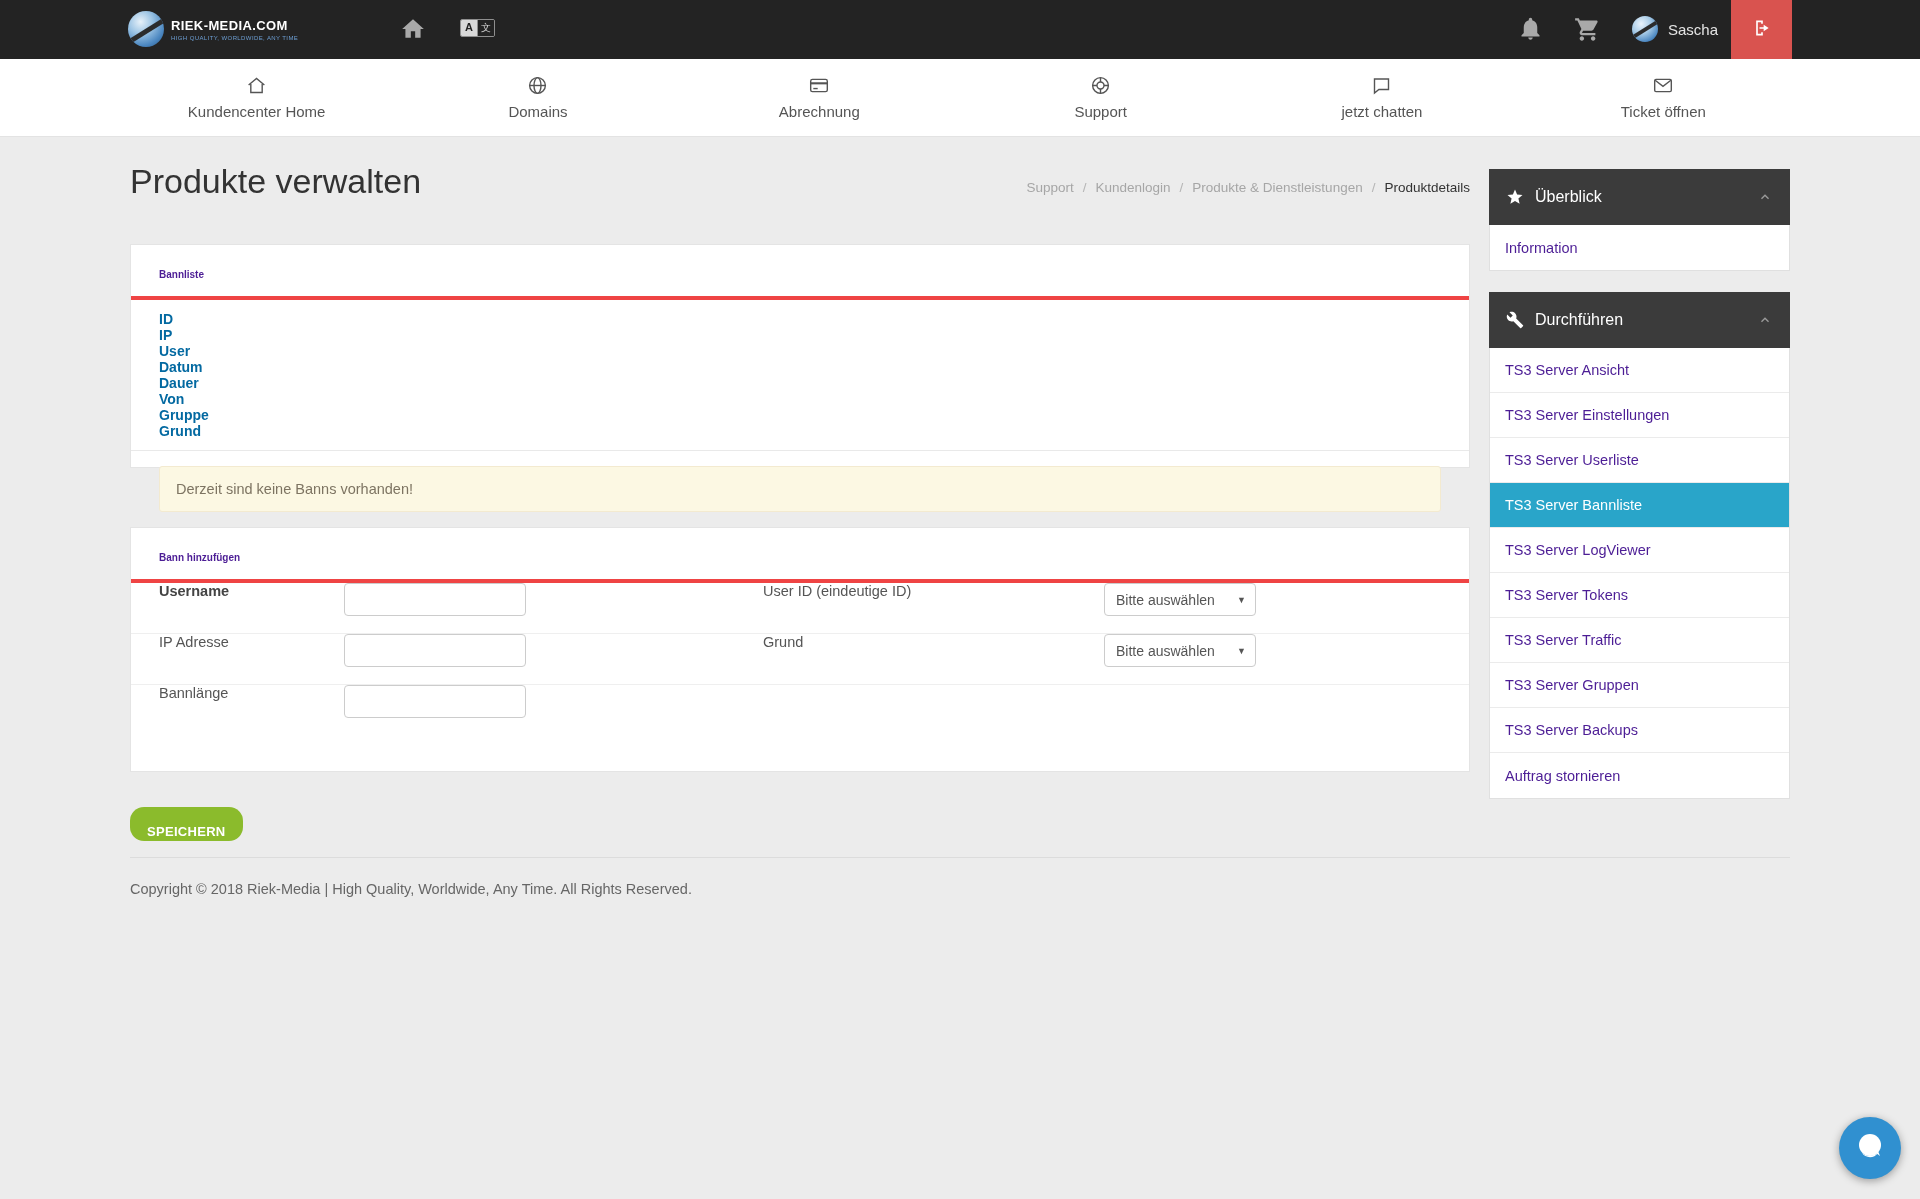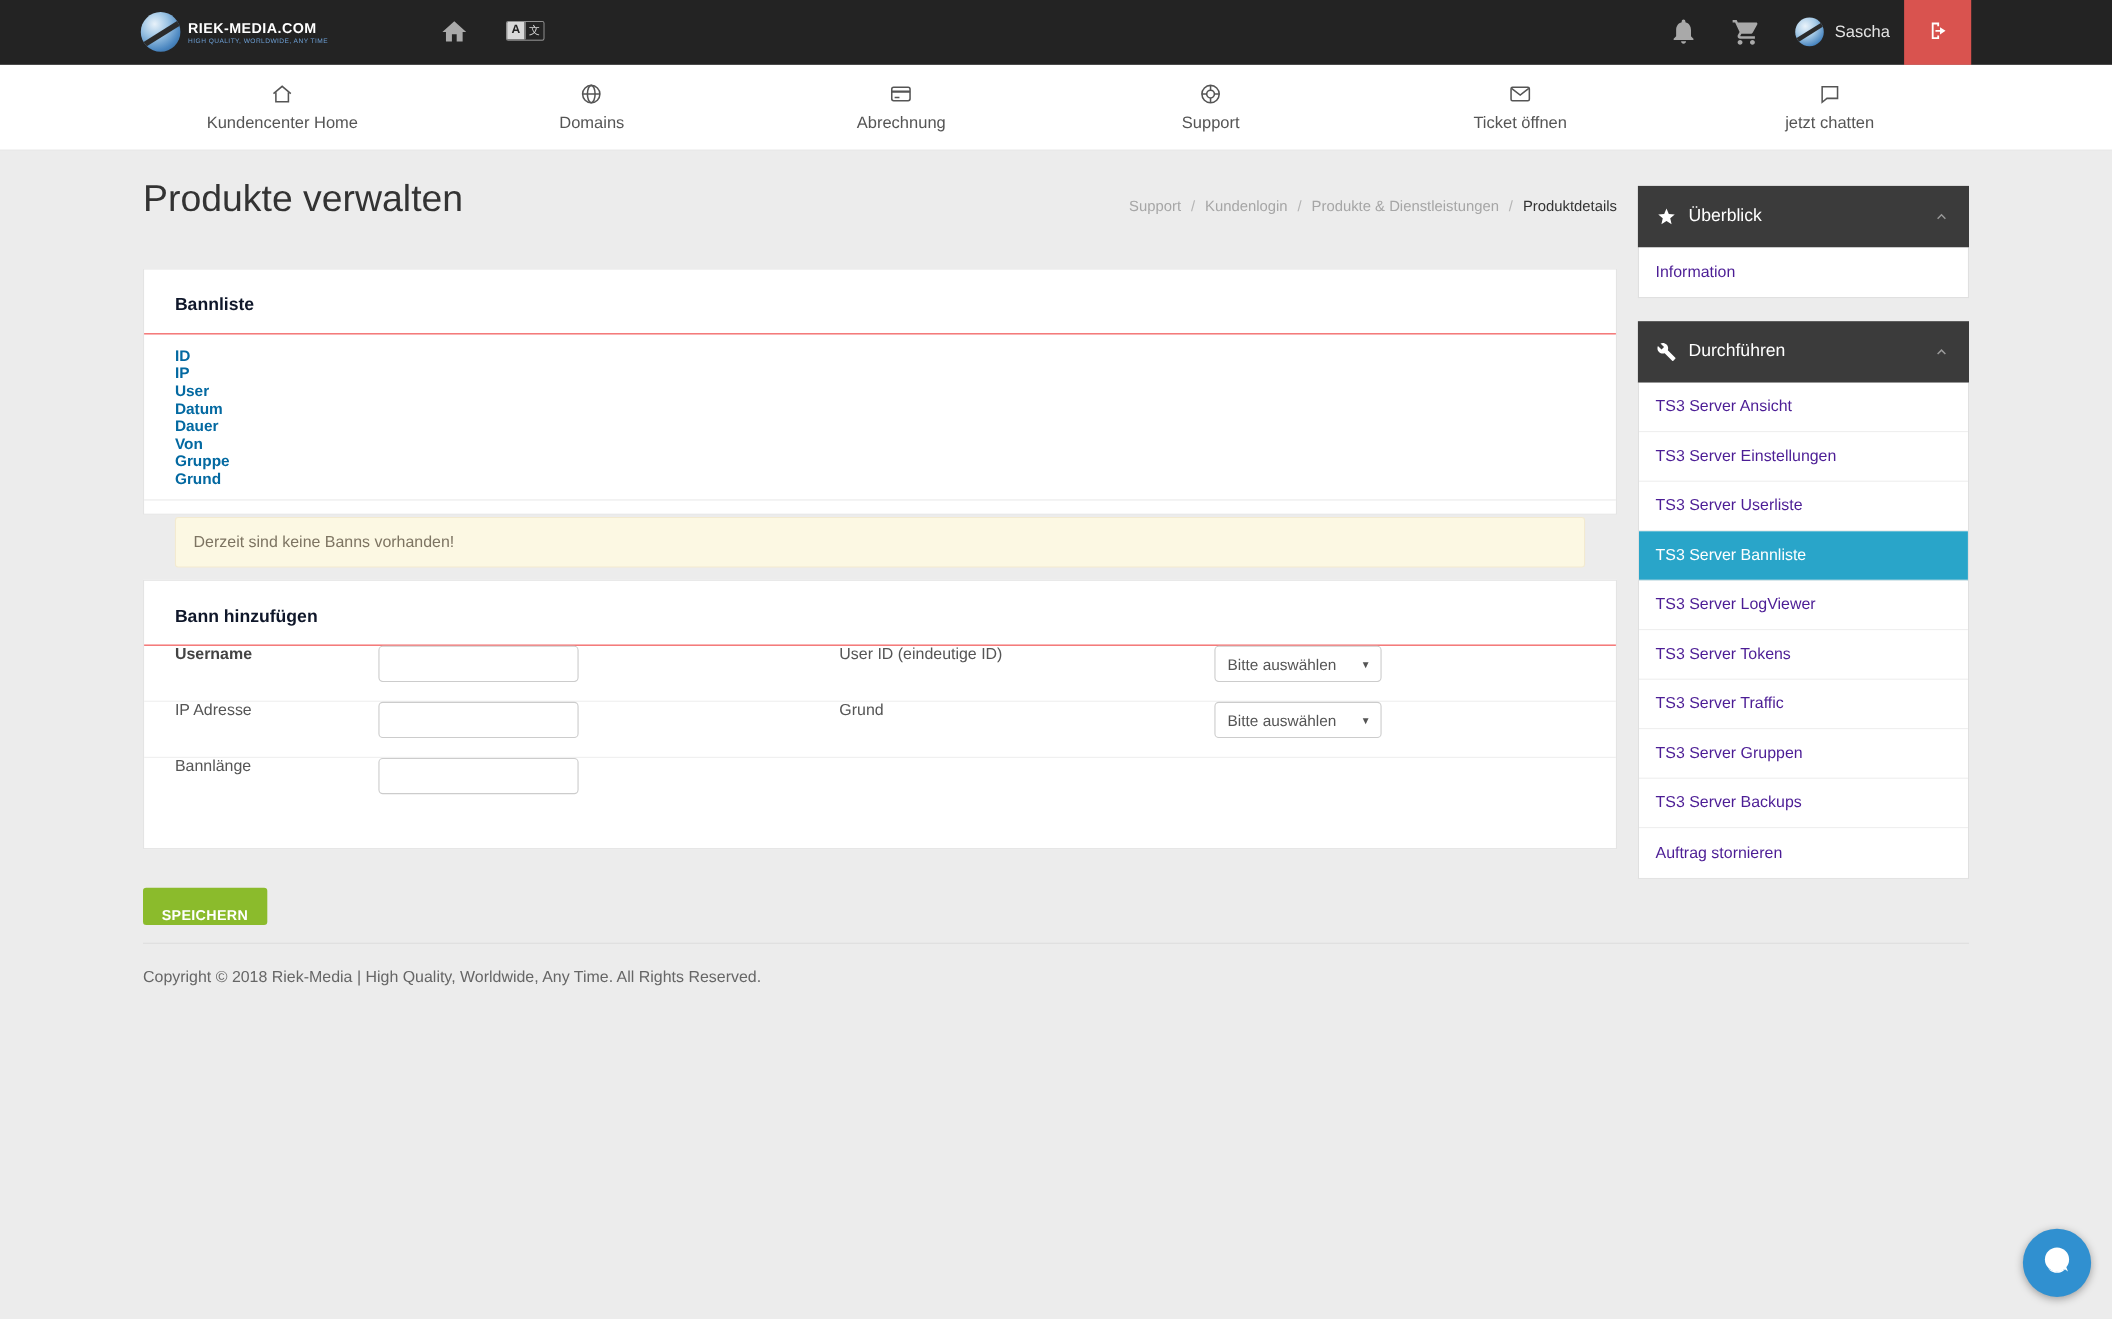--- a/index.html
+++ b/index.html
@@ -62,21 +62,21 @@
   .page-title { position:absolute; left:130px; top:162px; font-size:34px; color:#333; font-weight:400; }
   .breadcrumb { position:absolute; top:180px; left:130px; width:1340px; text-align:right; font-size:13.5px; color:#a6a6a6; }
   .breadcrumb span { cursor:pointer; }
   .breadcrumb .sep { margin:0 9px; cursor:default; color:#b5b5b5; }
   .breadcrumb .current { color:#333; cursor:default; }
 
   
   .panel { position:absolute; left:130px; width:1340px; background:#fff; border:1px solid #e4e4e4; }
   .panel-1 { top:244px; height:224px; }
   .panel-2 { top:527px; height:245px; }
-  .panel-title { padding:24px 28px 16px 28px; font-size:16px; font-weight:bold; color:#0f172a; border-bottom:1px solid #ef4444; }
+  .panel-title { padding:24px 28px 16px 28px; font-size:10px; font-weight:bold; color:#4c1d95; border-bottom:4px solid #ef4444; }
 
   .thead { display:flex; padding:11px 28px; border-bottom:1px solid #e9e9e9; font-size:14px; font-weight:bold; color:#0369a1;flex-direction:column; }
   .th-id{width:95px} .th-ip{width:95px} .th-user{width:149px} .th-datum{width:196px}
   .th-dauer{width:186px} .th-von{width:131px} .th-gruppe{width:213px} .th-grund{flex:1}
 
   .alert-warning {
     margin:15px 28px; padding:14px 16px;
     background:#fcf8e3; border:1px solid #f3ead0; border-radius:3px;
     color:#7d7462; font-size:14.5px;
   }
@@ -93,21 +93,21 @@
   .flabel2 { margin-left:237px; width:341px; font-size:14.5px; color:#555; }
   .select-box {
     width:152px; height:33px; border:1px solid #ccc; border-radius:4px; background:#fff;
     display:flex; align-items:center; justify-content:space-between;
     padding:0 9px 0 11px; font-size:14px; color:#555; cursor:pointer;
   }
   .select-box .caret { font-size:9px; color:#555; }
 
   .save-btn {
     position:absolute; left:130px; top:807px; height:33px; padding:17px 17px;
-    background:#8bbb2c; border:none; border-radius:3px; cursor:pointer;
+    background:#8bbb2c; border:none; border-radius:14px; cursor:pointer;
     color:#fff; font-size:13px; font-weight:bold; letter-spacing:.3px; font-family:inherit;
   }
 
   .footer-divider { position:absolute; left:130px; top:857px; width:1660px; border-top:1px solid #dcdcdc; }
   .footer-text { position:absolute; left:130px; top:881px; font-size:14.5px; color:#666; }
 
   
   .sidebar { position:absolute; left:1489px; top:169px; width:301px; }
   .sb-block { margin-bottom:21px; }
   .sb-header {
@@ -219,34 +219,34 @@
         <svg width="21" height="21" viewBox="0 0 24 24" fill="none" stroke="#555" stroke-width="1.6">
             <circle cx="12" cy="12" r="9"></circle>
             <circle cx="12" cy="12" r="4"></circle>
             <path d="M12 3v5M12 16v5M3 12h5M16 12h5"></path>
           </svg>
       </span>
       <span class="label">Support</span>
     </div>
     <div class="subnav-item">
       <span>
+        <svg width="21" height="21" viewBox="0 0 24 24" fill="none" stroke="#555" stroke-width="1.6">
+            <path d="M4 4.5h16v12H9l-5 4z"></path>
+          </svg>
+      </span>
+      <span class="label">jetzt chatten</span>
+    </div>
+    <div class="subnav-item">
+      <span>
         <svg width="22" height="21" viewBox="0 0 24 24" fill="none" stroke="#555" stroke-width="1.6">
             <rect x="2.5" y="5" width="19" height="14" rx="1.5"></rect>
             <path d="M3 6l9 7 9-7"></path>
           </svg>
       </span>
       <span class="label">Ticket öffnen</span>
-    </div>
-    <div class="subnav-item">
-      <span>
-        <svg width="21" height="21" viewBox="0 0 24 24" fill="none" stroke="#555" stroke-width="1.6">
-            <path d="M4 4.5h16v12H9l-5 4z"></path>
-          </svg>
-      </span>
-      <span class="label">jetzt chatten</span>
     </div>
   </div>
 </nav>
 
 <h1 class="page-title">Produkte verwalten</h1>
 
 <div class="breadcrumb">
   <span>Support</span><span class="sep">/</span><span>Kundenlogin</span><span class="sep">/</span><span>Produkte &amp; Dienstleistungen</span><span class="sep">/</span><span class="current">Produktdetails</span>
 </div>
 

